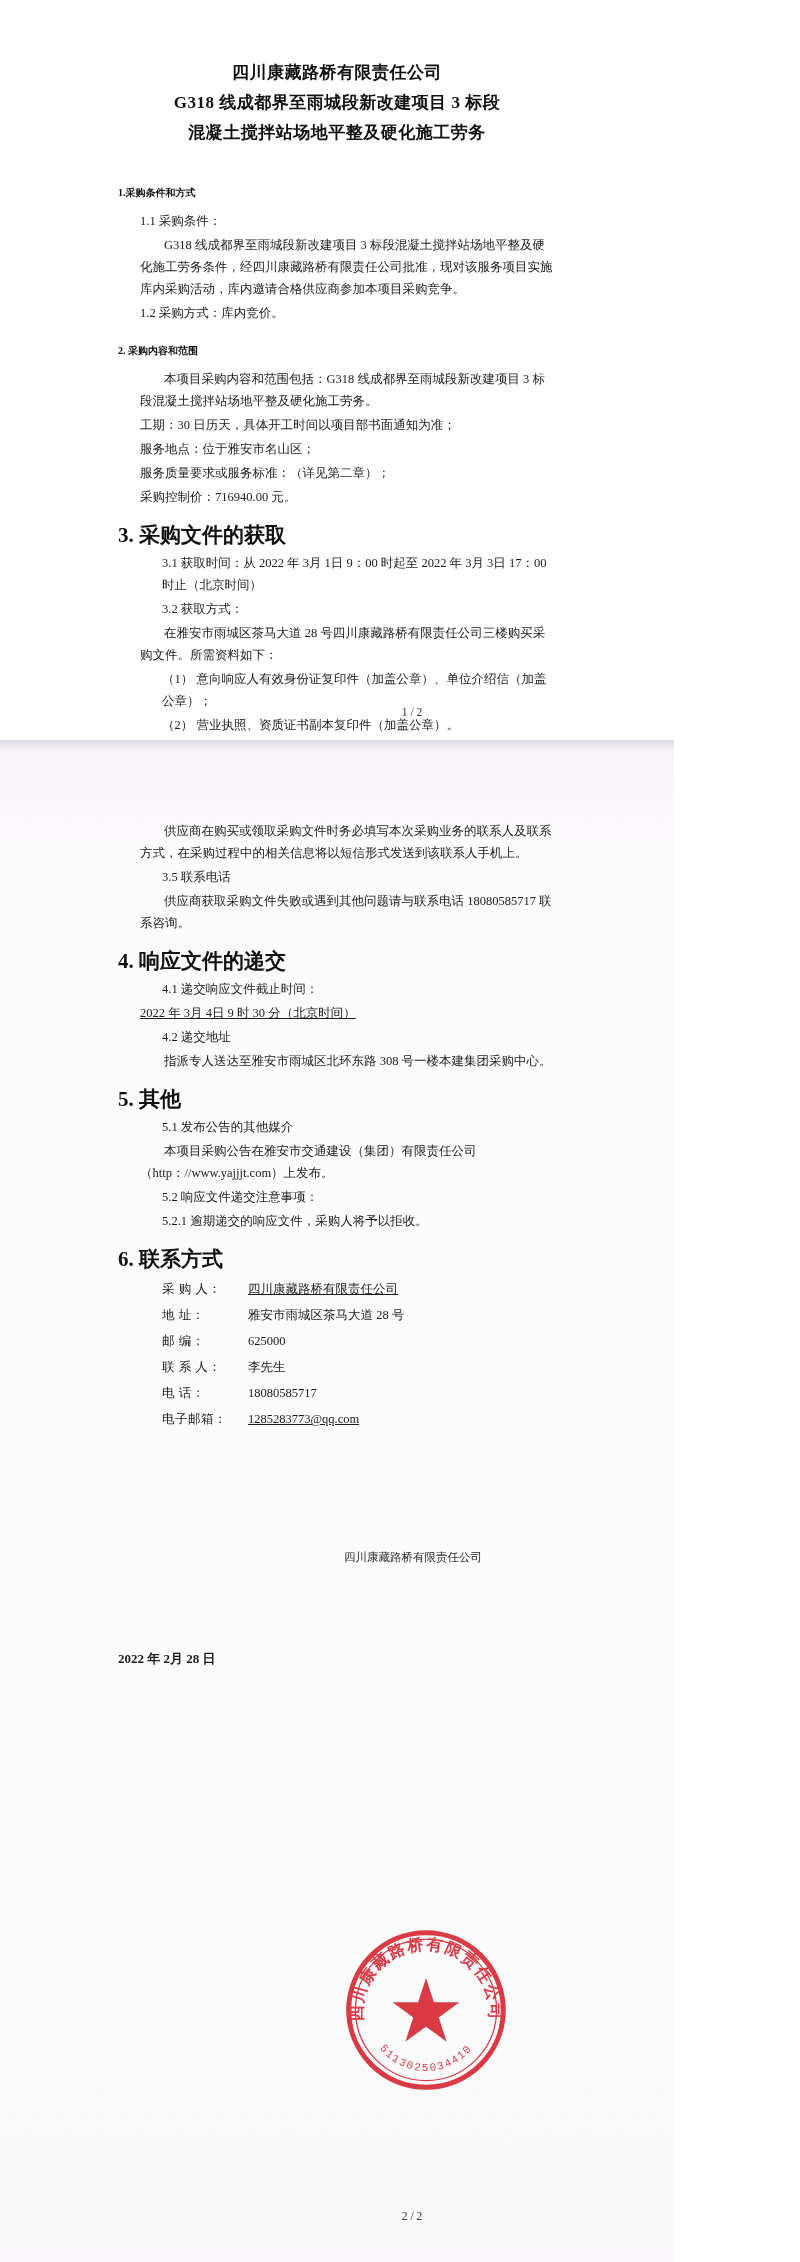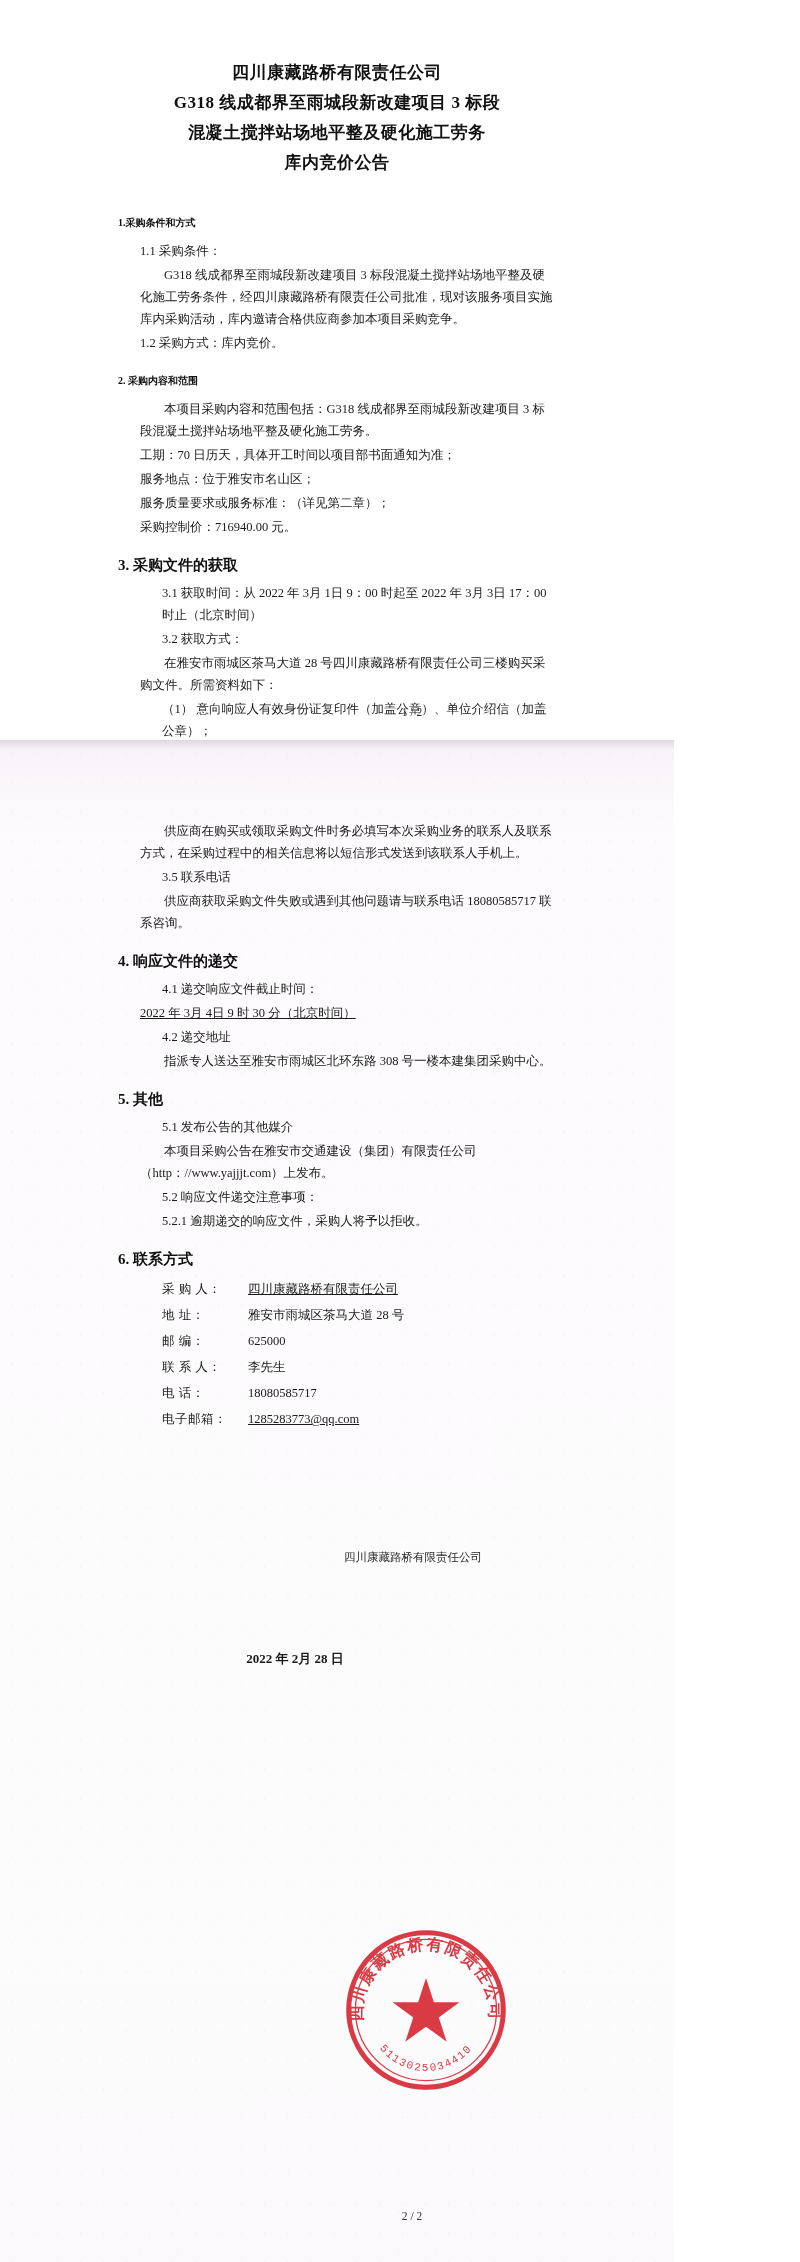--- a/index.html
+++ b/index.html
@@ -61,21 +61,21 @@
   .title-line { display: block; }
 
   .sec-h {
     font-size: 10px;
     font-weight: bold;
     margin: 16px 0 6px 0;
     line-height: 22px;
     color: #111;
   }
   .sec-h.big {
-    font-size: 15px;
+    font-size: 21px;
   }
   .sub-h {
     font-size: 12.5px;
     line-height: 22px;
     margin: 2px 0 2px 0;
     padding-left: 22px;
   }
   p.para {
     font-size: 12.5px;
     line-height: 22px;
@@ -121,21 +121,21 @@
   }
   .contact-val { }
   .contact-val.u {
     text-decoration: underline;
     padding-right: 60px;
   }
   .mail.u { }
 
   .date-line {
     margin-top: 28px;
-    text-align: center;
+    text-align: left;
     padding-right: 84px;
     font-size: 13px;
     font-weight: bold;
   }
 
   
   .seal {
     position: absolute;
     width: 168px;
     height: 168px;
@@ -175,35 +175,34 @@
 
 <div class="doc">
 
   <div class="page page1">
     <div class="page-inner">
 
       <h1 class="title-block">
         <span class="title-line">四川康藏路桥有限责任公司</span>
         <span class="title-line">G318 线成都界至雨城段新改建项目 3 标段</span>
         <span class="title-line">混凝土搅拌站场地平整及硬化施工劳务</span>
-        <span class="title-line">库内竞价公告</span>
       </h1>
 
       <div class="gap"></div>
 
       <div class="sec-h">1.采购条件和方式</div>
 
       <div class="sub-h">1.1 采购条件：</div>
       <p class="para indent">G318 线成都界至雨城段新改建项目 3 标段混凝土搅拌站场地平整及硬化施工劳务条件，经四川康藏路桥有限责任公司批准，现对该服务项目实施库内采购活动，库内邀请合格供应商参加本项目采购竞争。</p>
 
       <div class="sub-h">1.2 采购方式：库内竞价。</div>
 
       <div class="sec-h">2. 采购内容和范围</div>
       <p class="para indent">本项目采购内容和范围包括：G318 线成都界至雨城段新改建项目 3 标段混凝土搅拌站场地平整及硬化施工劳务。</p>
-      <p class="para">工期：70 日历天，具体开工时间以项目部书面通知为准；</p>
+      <p class="para">工期：30 日历天，具体开工时间以项目部书面通知为准；</p>
       <p class="para">服务地点：位于雅安市名山区；</p>
       <p class="para">服务质量要求或服务标准：（详见第二章）；</p>
       <p class="para">采购控制价：716940.00 元。</p>
 
       <div class="sec-h big">3. 采购文件的获取</div>
       <p class="para deep">3.1 获取时间：从 2022 年 3月 1日 9：00 时起至 2022 年 3月 3日 17：00 时止（北京时间）</p>
       <p class="para deep">3.2 获取方式：</p>
       <p class="para indent">在雅安市雨城区茶马大道 28 号四川康藏路桥有限责任公司三楼购买采购文件。所需资料如下：</p>
       <p class="para deep">（1） 意向响应人有效身份证复印件（加盖公章）、单位介绍信（加盖公章）；</p>
       <p class="para deep">（2） 营业执照、资质证书副本复印件（加盖公章）。</p>

